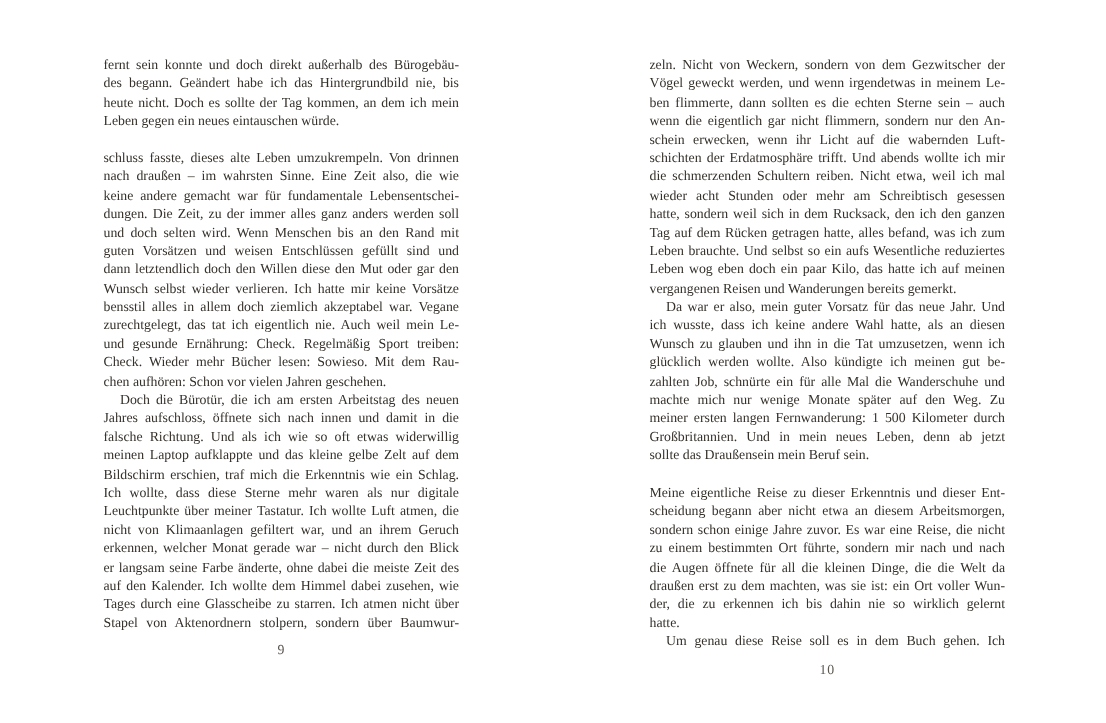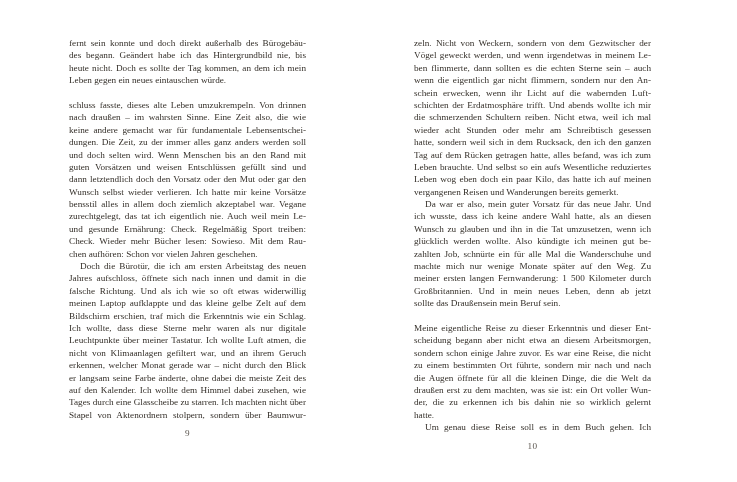--- a/index.html
+++ b/index.html
@@ -4,21 +4,21 @@
 <style>
   html,body{margin:0;padding:0;}
   body{
     width:737px;height:482px;background:#ffffff;position:relative;overflow:hidden;
     font-family:"Liberation Serif","DejaVu Serif",serif;color:#35302a;
     -webkit-font-smoothing:antialiased;
   }
   .book-spread{position:absolute;inset:0;}
   .page{position:absolute;top:37px;}
   .page-left{left:69px;width:237px;}
-  .page-right{left:414px;width:237px;}
+  .page-right{left:433px;width:237px;}
   .line{
     font-size:9.2px;line-height:12.4px;height:12.4px;overflow:hidden;
     text-align:justify;text-align-last:justify;white-space:normal;
   }
   .line.last{text-align-last:left;}
   .line.indent{text-indent:11px;}
   .para.gap{margin-top:12.4px;}
   .pagenum{margin-top:7px;text-align:center;font-size:9.2px;color:#5c5750;letter-spacing:0.5px;}
 </style>
 </head>
@@ -34,41 +34,41 @@
           <div class="line">heute nicht. Doch es sollte der Tag kommen, an dem ich mein</div>
           <div class="line last">Leben gegen ein neues eintauschen würde.</div>
         </div>
         <div class="para gap">
           <div class="line">schluss fasste, dieses alte Leben umzukrempeln. Von drinnen</div>
           <div class="line">nach draußen – im wahrsten Sinne. Eine Zeit also, die wie</div>
           <div class="line">keine andere gemacht war für fundamentale Lebensentschei-</div>
           <div class="line">dungen. Die Zeit, zu der immer alles ganz anders werden soll</div>
           <div class="line">und doch selten wird. Wenn Menschen bis an den Rand mit</div>
           <div class="line">guten Vorsätzen und weisen Entschlüssen gefüllt sind und</div>
-          <div class="line">dann letztendlich doch den Vorsatz oder den Mut oder gar den</div>
+          <div class="line">dann letztendlich doch den Willen diese den Mut oder gar den</div>
           <div class="line">Wunsch selbst wieder verlieren. Ich hatte mir keine Vorsätze</div>
           <div class="line">bensstil alles in allem doch ziemlich akzeptabel war. Vegane</div>
           <div class="line">zurechtgelegt, das tat ich eigentlich nie. Auch weil mein Le-</div>
           <div class="line">und gesunde Ernährung: Check. Regelmäßig Sport treiben:</div>
           <div class="line">Check. Wieder mehr Bücher lesen: Sowieso. Mit dem Rau-</div>
           <div class="line last">chen aufhören: Schon vor vielen Jahren geschehen.</div>
         </div>
         <div class="para">
           <div class="line indent">Doch die Bürotür, die ich am ersten Arbeitstag des neuen</div>
           <div class="line">Jahres aufschloss, öffnete sich nach innen und damit in die</div>
           <div class="line">falsche Richtung. Und als ich wie so oft etwas widerwillig</div>
           <div class="line">meinen Laptop aufklappte und das kleine gelbe Zelt auf dem</div>
           <div class="line">Bildschirm erschien, traf mich die Erkenntnis wie ein Schlag.</div>
           <div class="line">Ich wollte, dass diese Sterne mehr waren als nur digitale</div>
           <div class="line">Leuchtpunkte über meiner Tastatur. Ich wollte Luft atmen, die</div>
           <div class="line">nicht von Klimaanlagen gefiltert war, und an ihrem Geruch</div>
           <div class="line">erkennen, welcher Monat gerade war – nicht durch den Blick</div>
           <div class="line">er langsam seine Farbe änderte, ohne dabei die meiste Zeit des</div>
           <div class="line">auf den Kalender. Ich wollte dem Himmel dabei zusehen, wie</div>
-          <div class="line">Tages durch eine Glasscheibe zu starren. Ich machten nicht über</div>
+          <div class="line">Tages durch eine Glasscheibe zu starren. Ich atmen nicht über</div>
           <div class="line">Stapel von Aktenordnern stolpern, sondern über Baumwur-</div>
         </div>
       </div>
     <div class="pagenum">9</div>
   </div>
 
   <div class="page page-right">
     <div class="page-body" id="page-right-body">
         <div class="para">
           <div class="line">zeln. Nicht von Weckern, sondern von dem Gezwitscher der</div>

